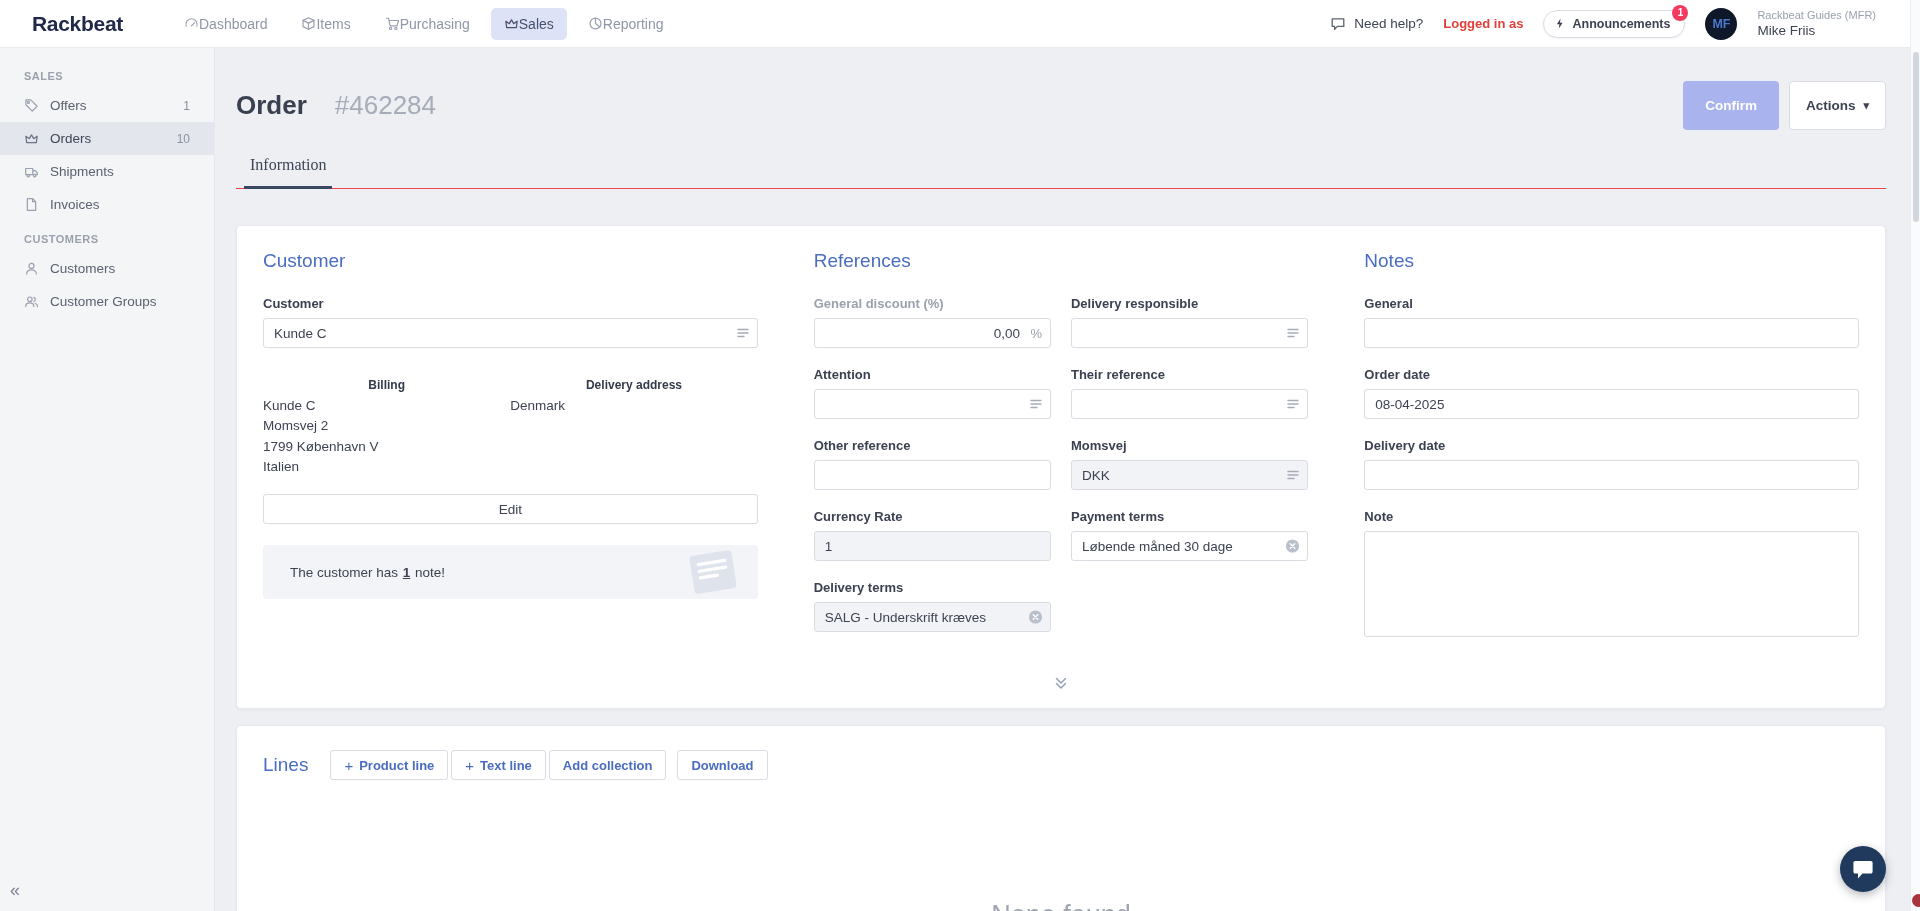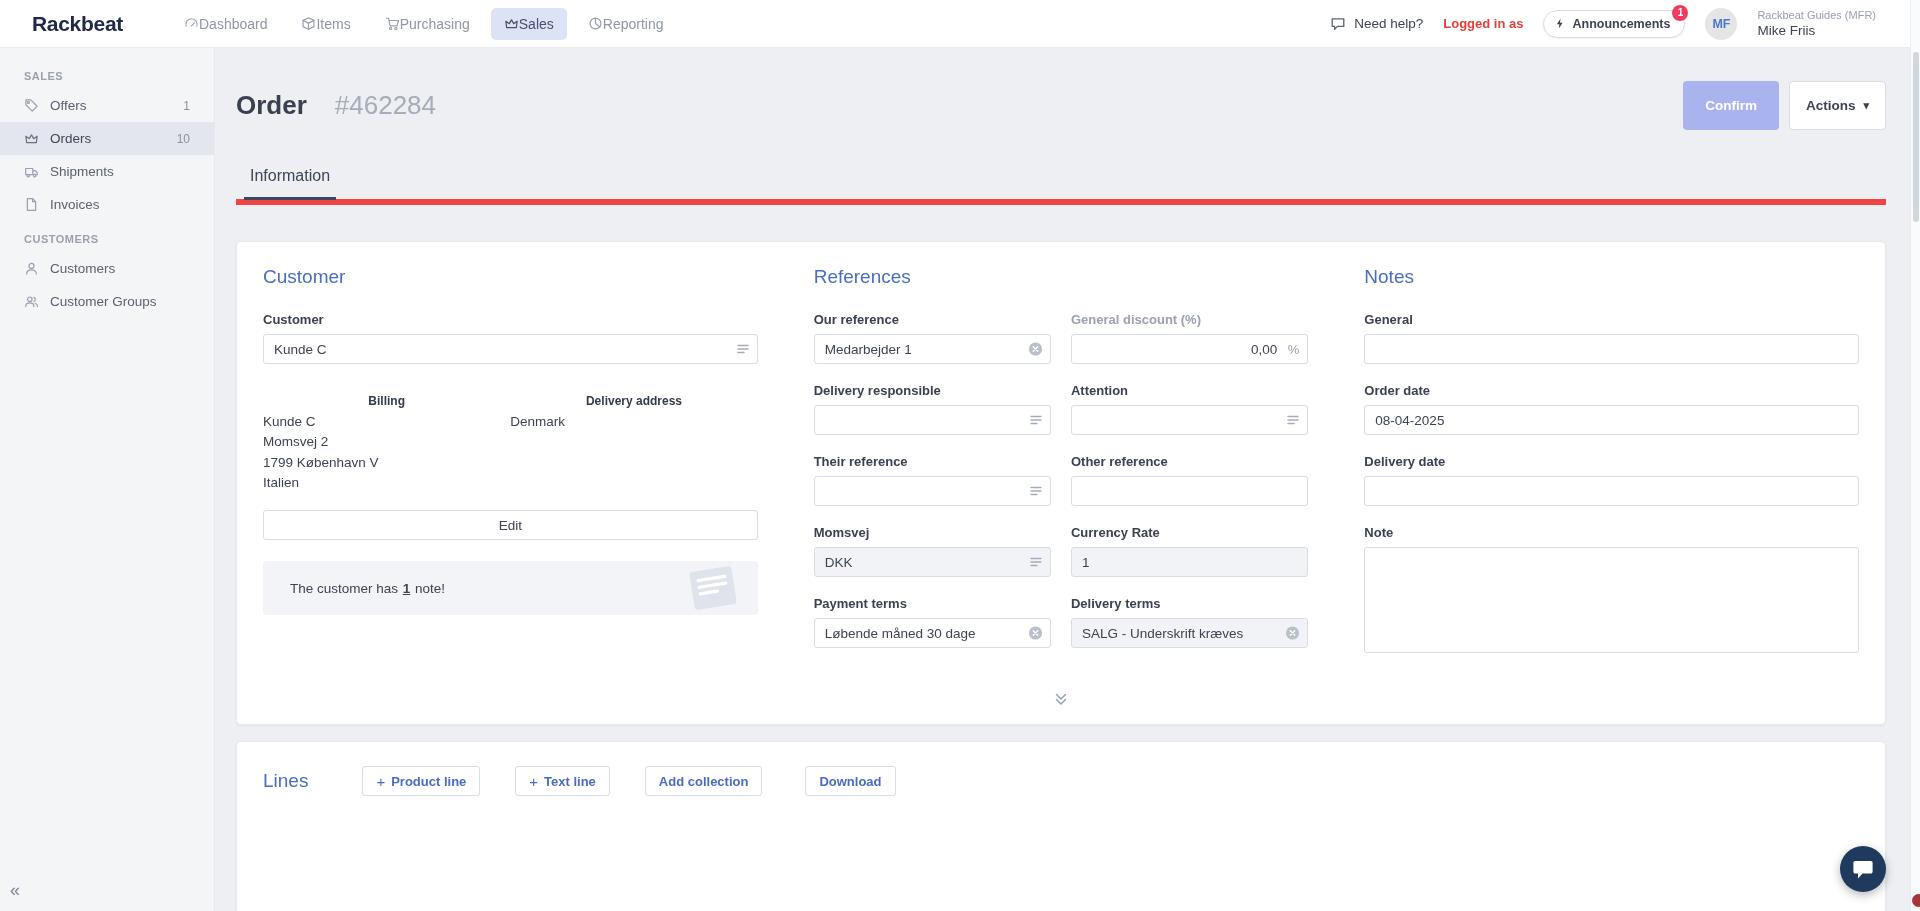--- a/index.html
+++ b/index.html
@@ -15,21 +15,21 @@
   .nav-item { display: flex; align-items: center; padding: 8px 13px; border-radius: 5px; font-size: 14px; color: #9096a6; cursor: pointer; }
   .nav-item svg { color: #9aa0af; }
   .nav-item.active { background: #dde2f7; color: #47506c; }
   .nav-item.active svg { color: #47506c; }
   .nav-right { margin-left: auto; display: flex; align-items: center; gap: 20px; }
   .need-help { display: flex; align-items: center; gap: 8px; font-size: 13.5px; color: #3d4352; cursor: pointer; }
   .need-help svg { color: #5b6270; }
   .logged-in { color: #e2403a; font-size: 13px; font-weight: 700; cursor: pointer; }
   .announce-btn { position: relative; display: flex; align-items: center; gap: 6px; background: #fff; border: 1px solid #d9dce3; border-radius: 15px; padding: 6px 14px 6px 10px; font-size: 12.5px; font-weight: 700; color: #3d4352; cursor: pointer; box-shadow: 0 1px 2px rgba(20,30,60,.05); }
   .announce-badge { position: absolute; top: -6px; right: -4px; width: 16px; height: 16px; border-radius: 50%; background: #f23b5f; color: #fff; font-size: 10px; font-weight: 700; display: flex; align-items: center; justify-content: center; }
-  .avatar { width: 32px; height: 32px; border-radius: 50%; background: #e5e5e5; color: #4a79c9; font-size: 12.5px; font-weight: 700; display: flex; align-items: center; justify-content: center; cursor: pointer; flex: none; }
+  .avatar { width: 32px; height: 32px; border-radius: 50%; background: #0f172a; color: #4a79c9; font-size: 12.5px; font-weight: 700; display: flex; align-items: center; justify-content: center; cursor: pointer; flex: none; }
   .user-meta { line-height: 1.3; cursor: pointer; }
   .user-org { font-size: 11px; color: #9aa0ad; }
   .user-name { font-size: 13.5px; color: #3d4352; }
 
   
   .app-body { display: flex; height: 863px; }
   .sidebar { width: 215px; background: #f4f5f7; border-right: 1px solid #e7e9ee; padding-top: 10px; position: relative; flex: none; }
   .side-title { padding: 12px 24px 7px; font-size: 11px; font-weight: 700; letter-spacing: .5px; color: #9ba1ad; }
   .side-item { height: 33px; display: flex; align-items: center; gap: 11px; padding: 0 24px; font-size: 13.5px; color: #5a6170; cursor: pointer; }
   .side-item svg { color: #9aa0af; flex: none; }
@@ -44,21 +44,21 @@
   
   .page-head { display: flex; align-items: center; margin-top: 33px; }
   .page-title { font-size: 26px; font-weight: 600; color: #39404f; display: flex; align-items: baseline; gap: 28px; }
   .order-no { font-weight: 400; color: #a6acb8; }
   .head-actions { margin-left: auto; display: flex; gap: 10px; }
   .btn { font-family: inherit; border-radius: 4px; font-size: 13.5px; cursor: pointer; }
   .btn-confirm { background: #a9b3ed; color: #fff; border: none; padding: 17px 22px; font-weight: 700; }
   .btn-actions { background: #fff; color: #3d4352; border: 1px solid #d9dce3; padding: 9px 16px; font-weight: 700; display: flex; align-items: center; gap: 8px; }
   .caret { font-size: 11px; }
 
-  .tabs { margin-top: 37px; border-bottom: 6px solid #ef4444; display: flex; padding-left: 8px; }
+  .tabs { margin-top: 26px; border-bottom: 1px solid #ef4444; display: flex; padding-left: 8px; font-family: Liberation Serif, serif; }
   .tab { position: relative; padding: 0 6px 14px; font-size: 16px; color: #3d4556; cursor: pointer; }
   .tab.active::after { content: ""; position: absolute; left: 0; right: 0; bottom: -1px; height: 3px; background: #3c4861; }
 
   
   .card { background: #fff; border: 1px solid #e7e9ee; border-radius: 5px; box-shadow: 0 1px 3px rgba(25,32,56,.05); }
   .card-info { margin-top: 36px; padding: 24px 26px 10px; }
   .info-grid { display: grid; grid-template-columns: 1fr 1fr 1fr; column-gap: 56px; }
   h3.section { font-size: 19px; font-weight: 500; color: #4a6dc0; margin-bottom: 24px; }
 
   .fgroup { margin-bottom: 19px; }
@@ -82,21 +82,21 @@
   .note-box { margin-top: 21px; height: 54px; background: #f3f4f7; border-radius: 4px; display: flex; align-items: center; padding: 0 20px 0 27px; position: relative; overflow: hidden; font-size: 13.5px; color: #3d4352; cursor: pointer; }
   .note-count { font-weight: 700; text-decoration: underline; margin: 0 1px; }
   .note-art { position: absolute; right: 14px; top: 50%; transform: translateY(-50%); line-height: 0; }
 
   .textarea { width: 100%; height: 106px; border: 1px solid #d9dce3; border-radius: 3px; padding: 8px 10px; font: inherit; font-size: 13.5px; resize: none; outline: none; }
 
   .expand-row { display: flex; justify-content: center; padding: 16px 0 8px; }
   .expand-row span { cursor: pointer; line-height: 0; }
 
   .card-lines { margin-top: 16px; padding: 24px 26px; height: 640px; }
-  .lines-head { display: flex; align-items: center; gap: 32px; }
+  .lines-head { display: flex; align-items: center; }
   .lines-head h3 { margin: 0 22px 0 0; }
   .btn-line { display: flex; align-items: center; gap: 6px; background: #fff; border: 1px solid #d9dce3; border-radius: 3px; height: 30px; padding: 0 13px; color: #4a6dc0; font-size: 13px; font-weight: 700; margin-right: 3px; cursor: pointer; font-family: inherit; }
   .btn-line .plus { font-size: 15px; font-weight: 400; }
   .btn-line.download { margin-left: 8px; }
   .none-found { text-align: center; margin-top: 120px; font-size: 27px; color: #9fa5b0; }
 
   
   .chat-fab { position: fixed; right: 34px; bottom: 19px; width: 46px; height: 46px; border-radius: 50%; background: #1f3a5c; display: flex; align-items: center; justify-content: center; box-shadow: 0 3px 10px rgba(10,20,40,.3); cursor: pointer; z-index: 60; }
   .edge-dot { position: fixed; right: -5px; bottom: 4px; width: 13px; height: 13px; border-radius: 50%; background: #a8333c; z-index: 61; }
   .scroll-strip { position: fixed; top: 0; right: 0; bottom: 0; width: 10px; background: #fafbfc; border-left: 1px solid #ebedf1; z-index: 55; }
@@ -329,32 +329,20 @@
                   </g>
                 </svg>
             </span>
           </div>
         </div>
 
         <div>
           <h3 class="section">References</h3>
 
           <div class="grid2">
-            <div class="fgroup">
-              <label class="flabel">Our reference</label>
-              <div class="iwrap">
-                <input class="tinput with-icon" value="Medarbejder 1" style="">
-                <span class="in-icon">
-                    <svg width="15" height="15" viewBox="0 0 16 16">
-                      <circle cx="8" cy="8" r="7" fill="#bac0cb"></circle>
-                      <path d="M5.6 5.6l4.8 4.8M10.4 5.6l-4.8 4.8" stroke="#fff" stroke-width="1.5" stroke-linecap="round"></path>
-                    </svg>
-                  </span>
-              </div>
-            </div>
             <div class="fgroup">
               <label class="flabel muted">General discount (%)</label>
               <div class="iwrap">
                 <input class="tinput right" value="0,00" style="">
                 <span class="suffix">%</span>
               </div>
             </div>
 
             <div class="fgroup">
               <label class="flabel">Delivery responsible</label>

